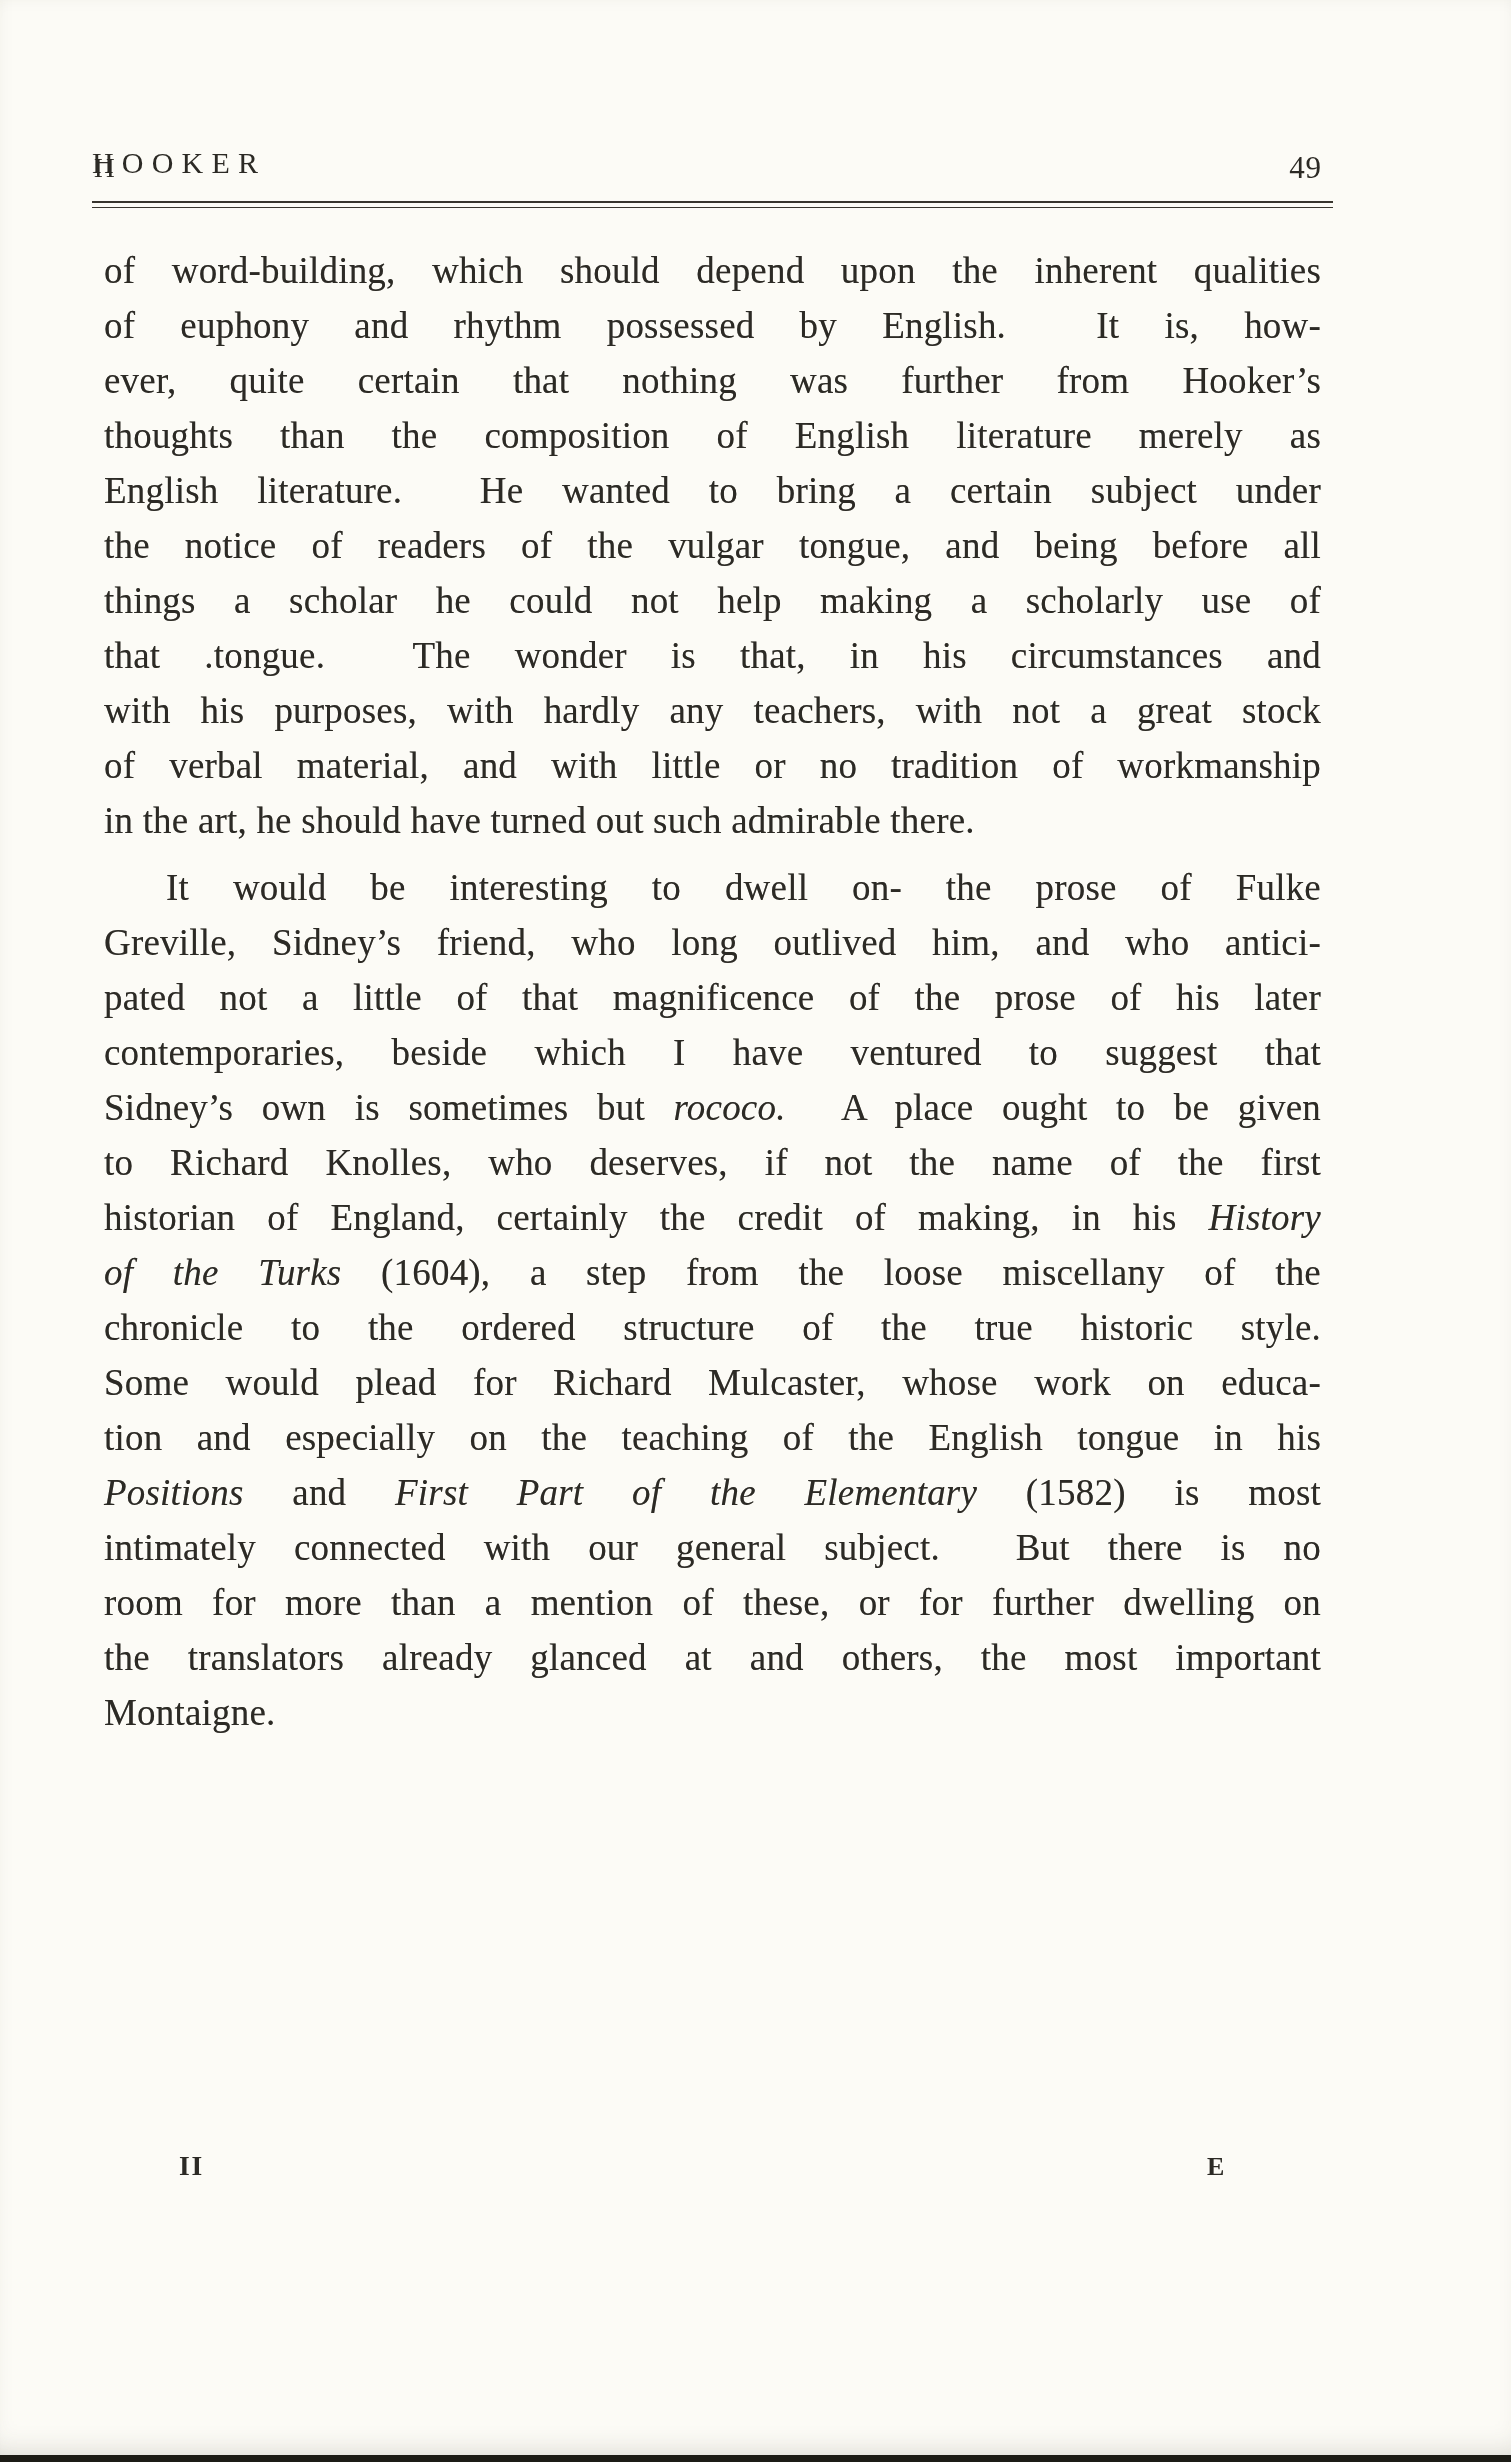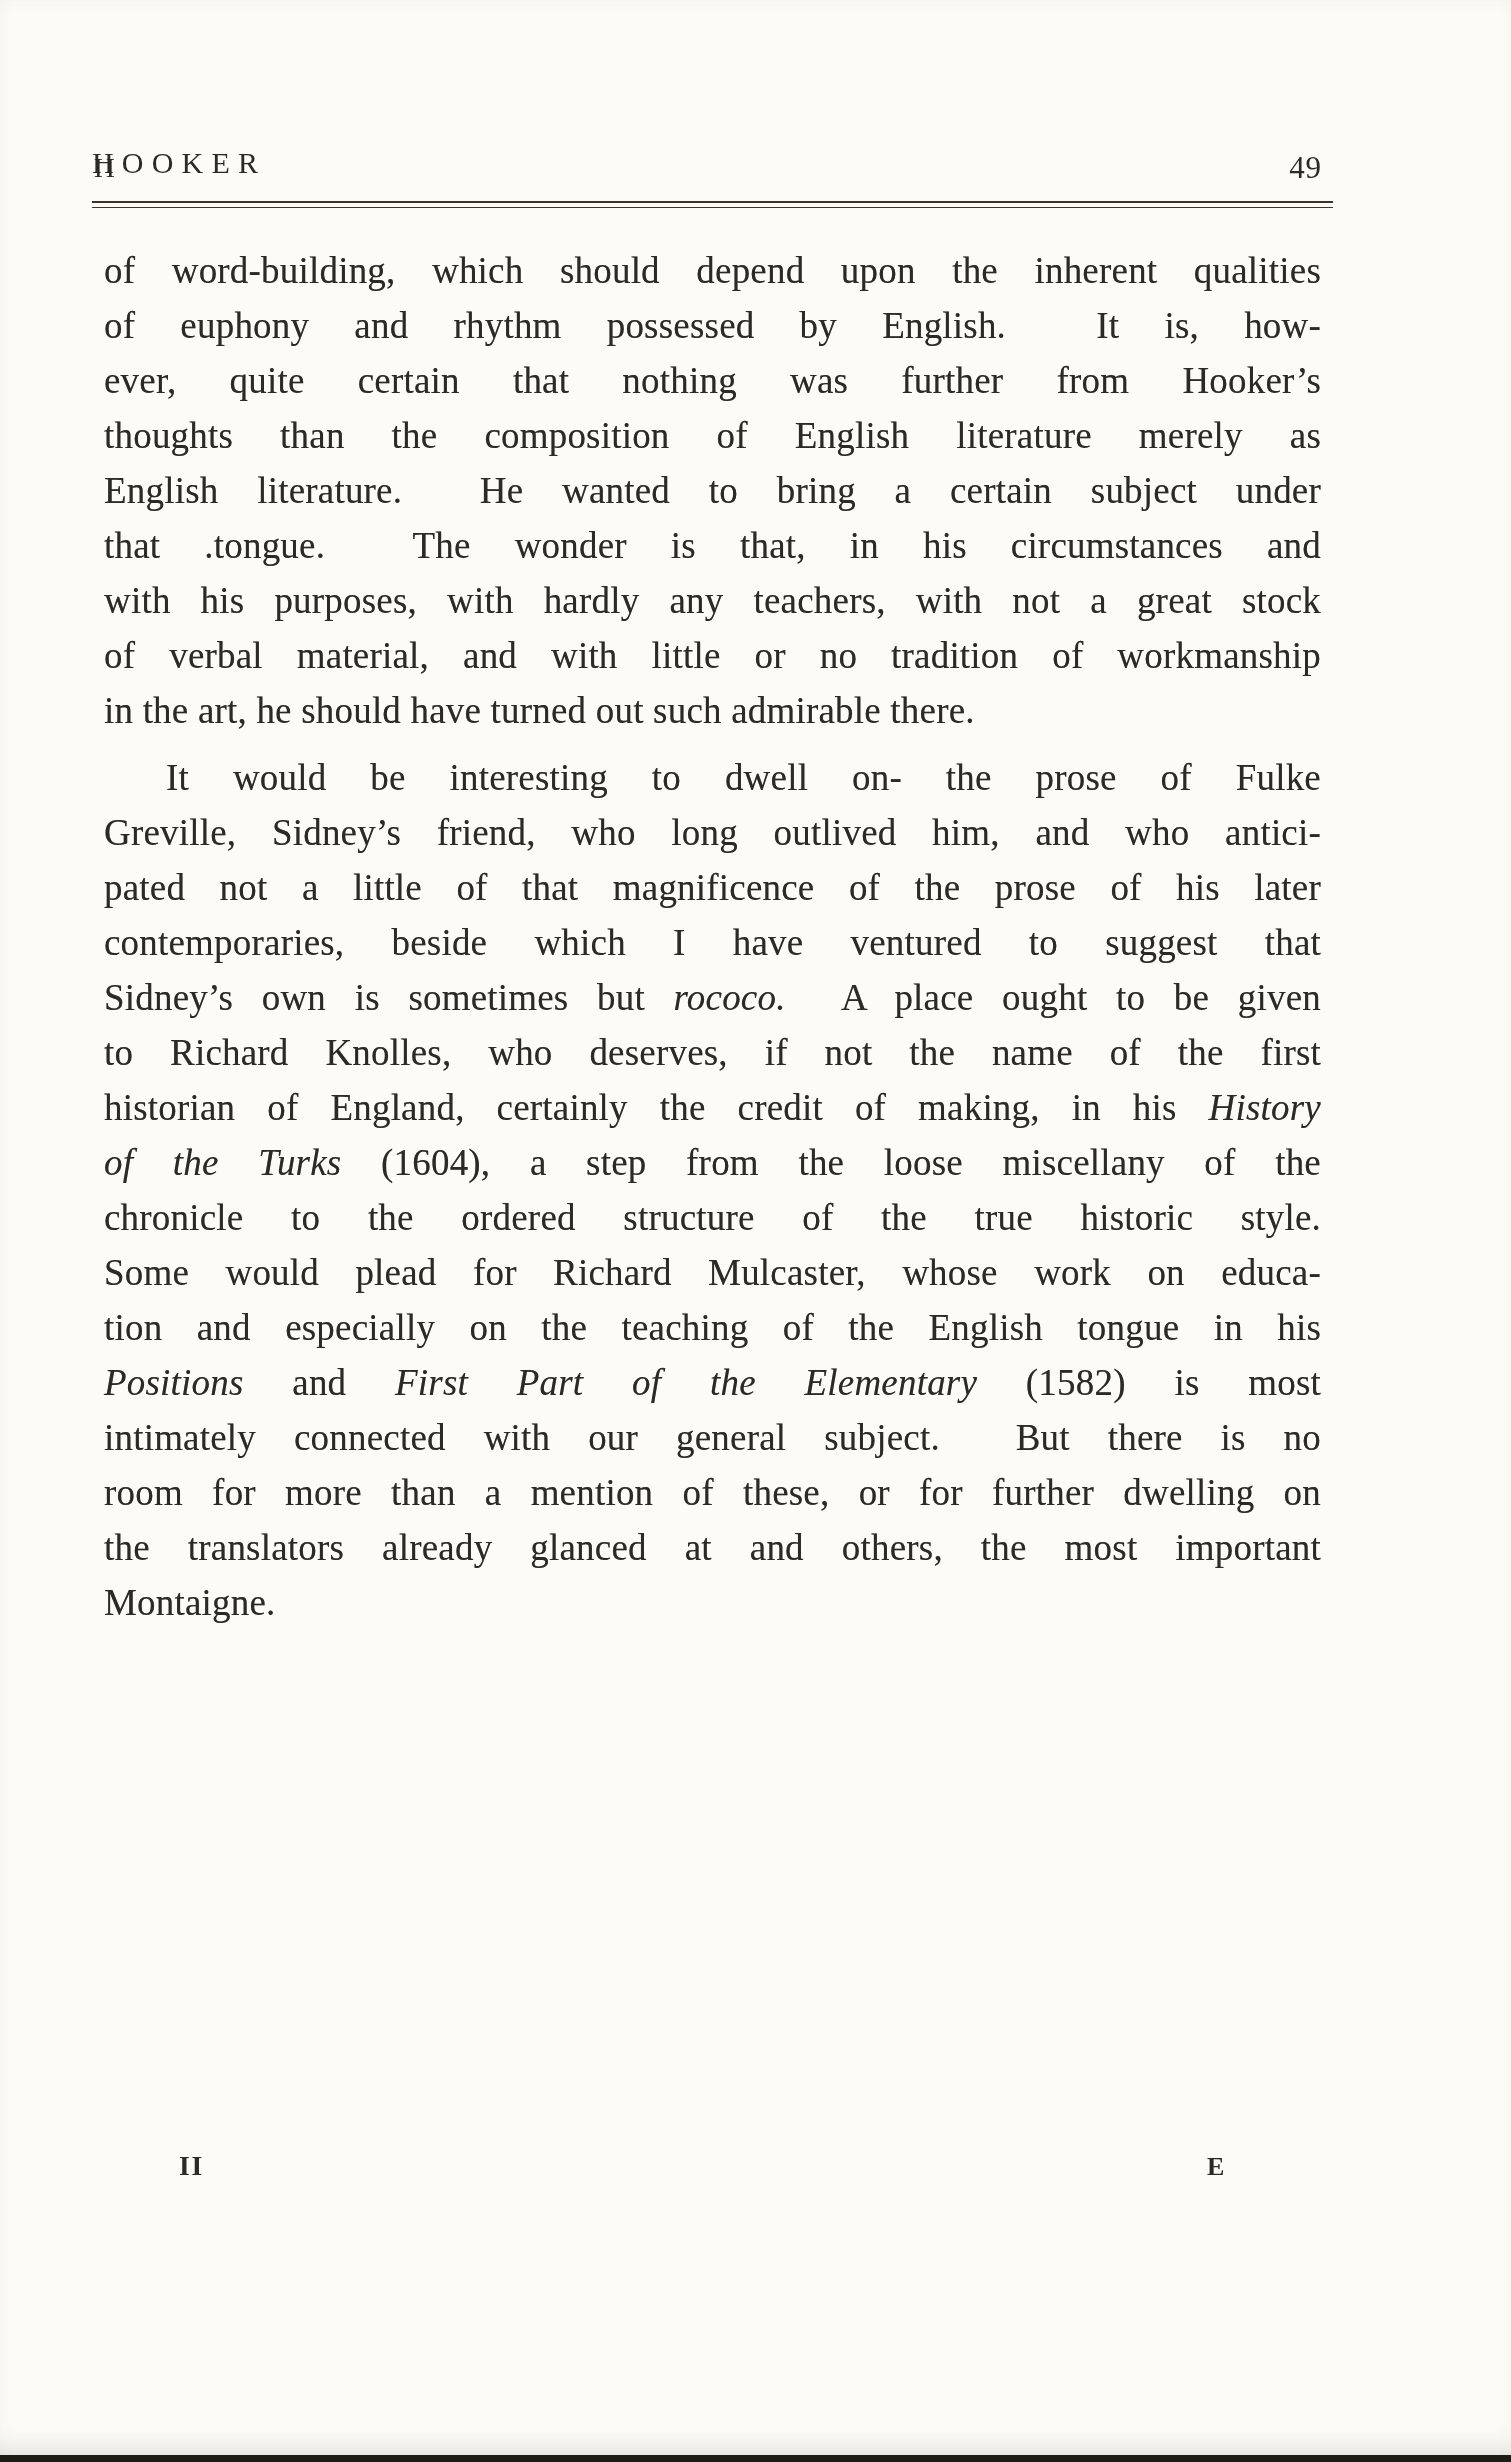--- a/index.html
+++ b/index.html
@@ -101,20 +101,22 @@
 
   <div class="double-rule"></div>
 
   <main class="body-text">
       <div class="paragraph">
         <div class="line"><span class="rm">of word-building, which should depend upon the inherent qualities</span></div>
         <div class="line"><span class="rm">of euphony and rhythm possessed by English.  It is, how-</span></div>
         <div class="line"><span class="rm">ever, quite certain that nothing was further from Hooker’s</span></div>
         <div class="line"><span class="rm">thoughts than the composition of English literature merely as</span></div>
         <div class="line"><span class="rm">English literature.  He wanted to bring a certain subject under</span></div>
+        <div class="line"><span class="rm">the notice of readers of the vulgar tongue, and being before all</span></div>
+        <div class="line"><span class="rm">things a scholar he could not help making a scholarly use of</span></div>
         <div class="line"><span class="rm">that .tongue.  The wonder is that, in his circumstances and</span></div>
         <div class="line"><span class="rm">with his purposes, with hardly any teachers, with not a great stock</span></div>
         <div class="line"><span class="rm">of verbal material, and with little or no tradition of workmanship</span></div>
         <div class="line last-line"><span class="rm">in the art, he should have turned out such admirable there.</span></div>
       </div>
       <div class="paragraph">
         <div class="line indent"><span class="rm">It would be interesting to dwell on- the prose of Fulke</span></div>
         <div class="line"><span class="rm">Greville, Sidney’s friend, who long outlived him, and who antici-</span></div>
         <div class="line"><span class="rm">pated not a little of that magnificence of the prose of his later</span></div>
         <div class="line"><span class="rm">contemporaries, beside which I have ventured to suggest that</span></div>

